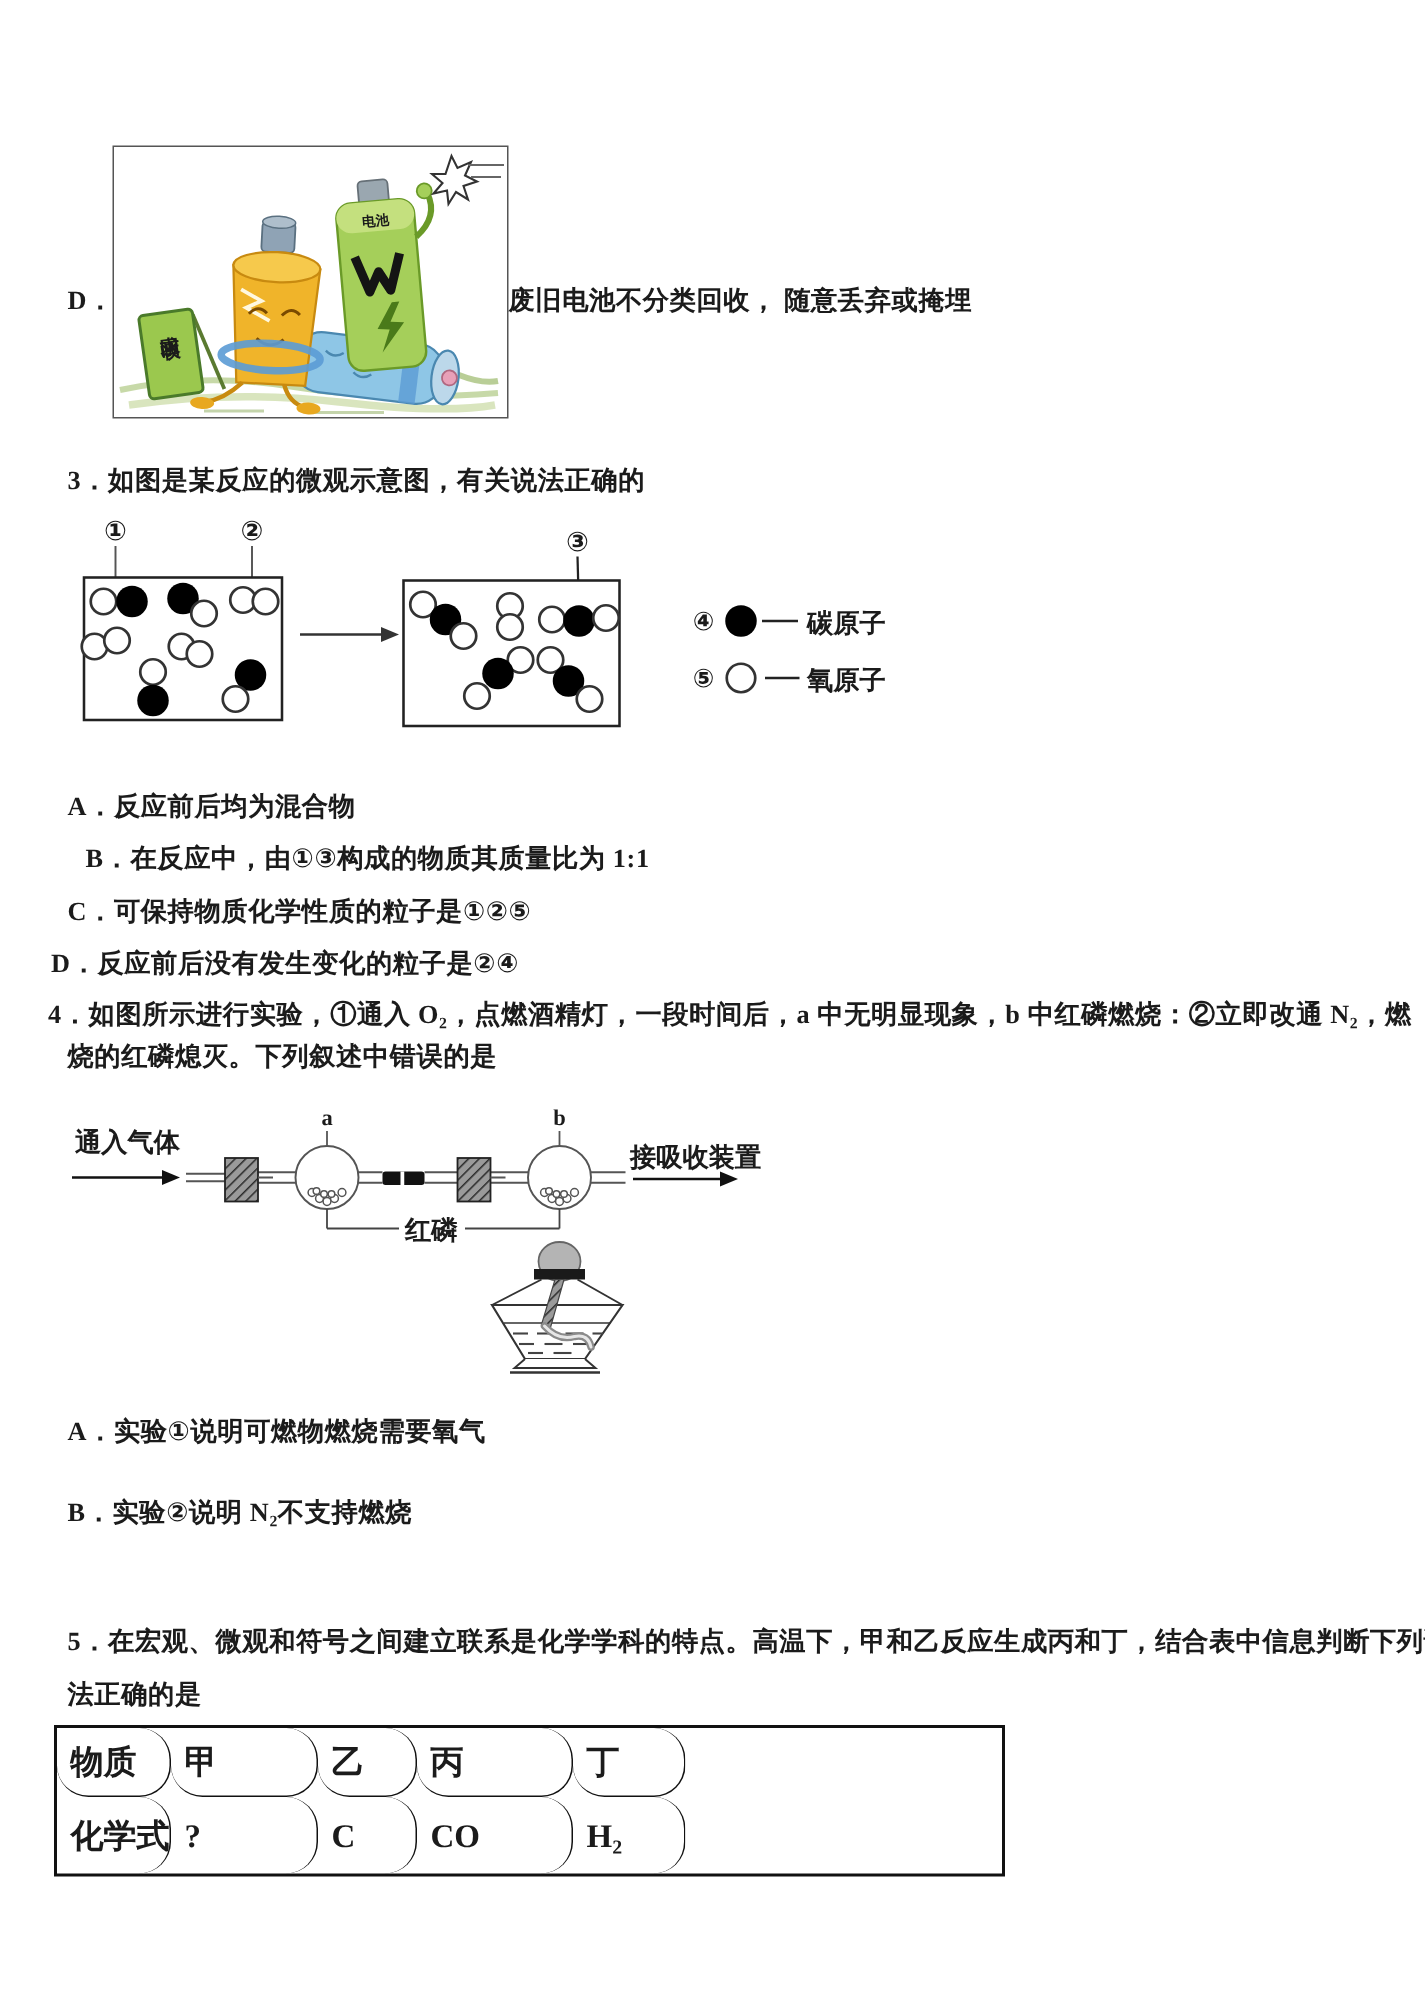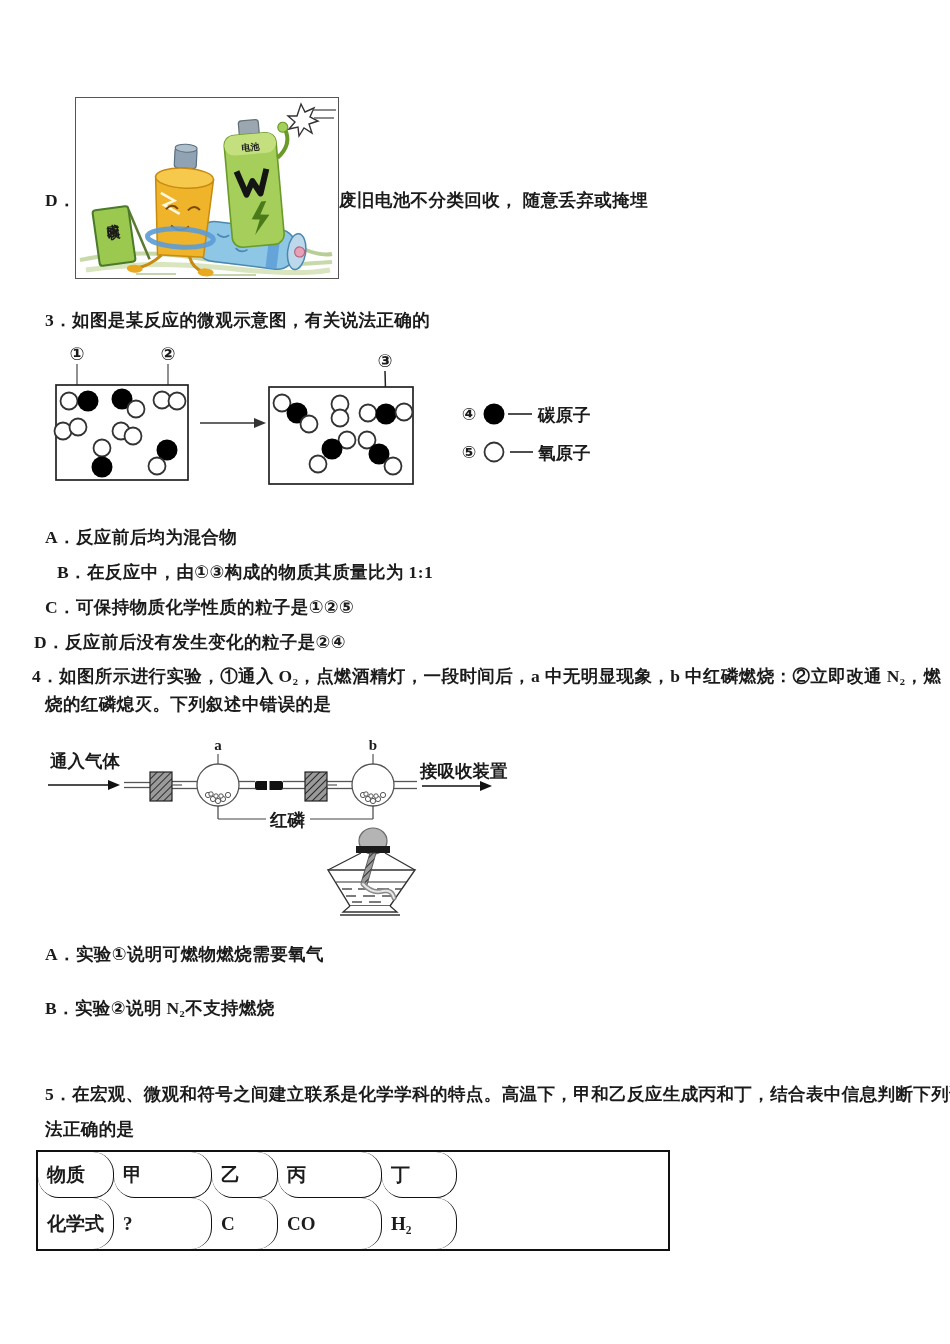--- a/index.html
+++ b/index.html
@@ -16,21 +16,21 @@
   .tbl {
     position:absolute; left:36px; top:1150px; width:634px;
     display:grid;
     grid-template-columns:76px 98px 66px 104px 75px 1fr;
     grid-template-rows:46px 51px;
     border:2px solid #111; box-sizing:border-box; background:#fff;
   }
   .cell {
     border-right:1.5px solid #111; border-bottom:1.5px solid #111;
     display:flex; align-items:center; padding-left:9px;
-    font-size:19px; box-sizing:border-box; white-space:nowrap;border-radius:21px;
+    font-size:22px; box-sizing:border-box; white-space:nowrap;border-radius:21px;
   }
   .cell.row2 { border-bottom:none;text-align:center; }
   .cell.merged { grid-column:6; grid-row:1 / 3; border-right:none; border-bottom:none; }
 </style>
 </head>
 <body>
 
 <div class="page">
 
   <div class="line" style="left:45px; top:190px;">D．</div>

